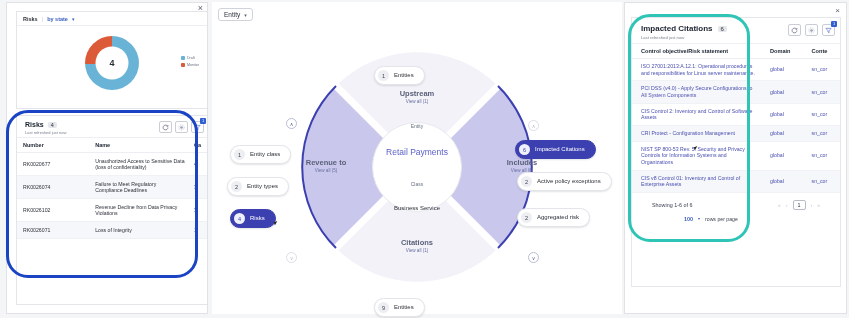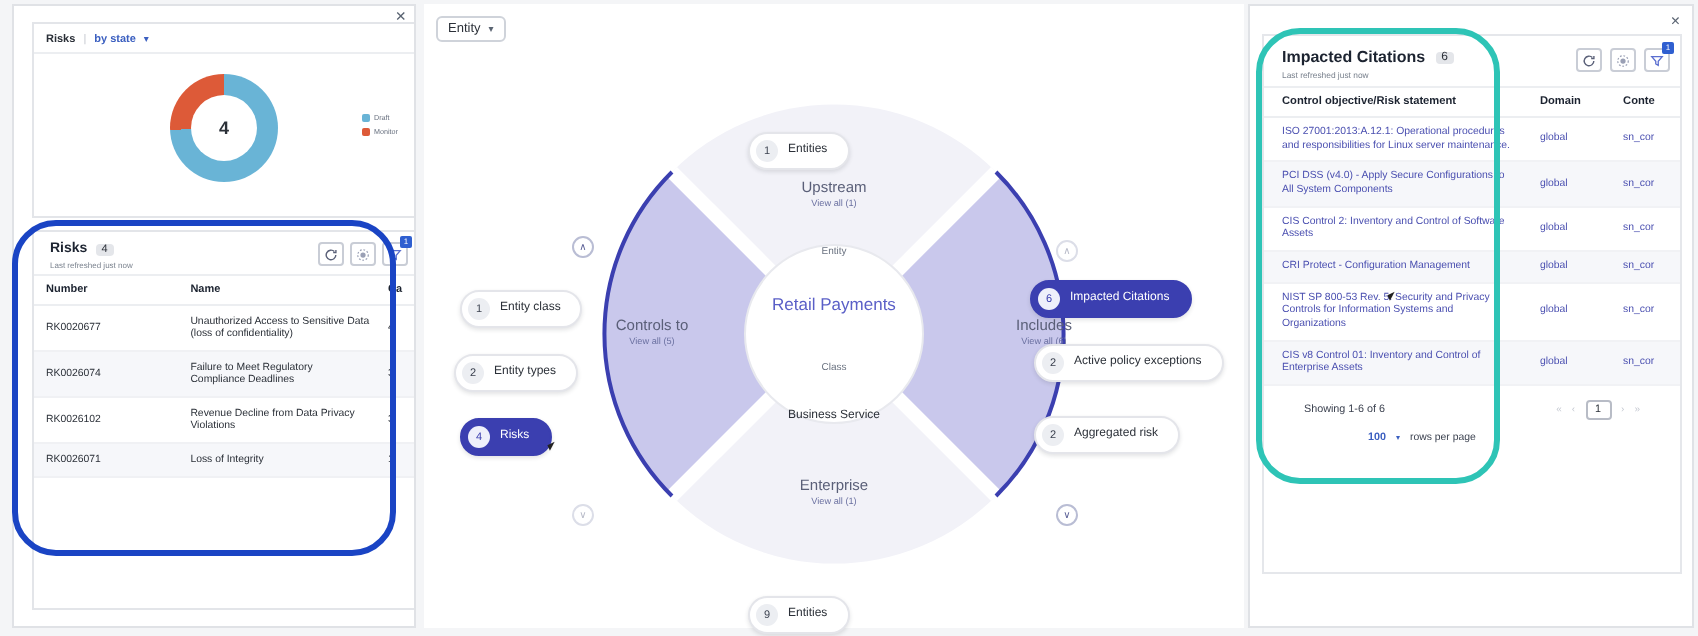--- a/index.html
+++ b/index.html
@@ -177,21 +177,21 @@
   .hub .lbl { font-size: 5px; color: #6a7280; }
   .hub .val { font-size: 8.5px; color: #5a5fc7; margin-top: 1px; font-weight: 500; }
   .hub .lbl2 { font-size: 5px; color: #6a7280; margin-top: 8px; }
   .hub .val2 { font-size: 6px; color: #2b3038; margin-top: 1px; }
 
   .seg-label {
     position: absolute;
     text-align: center;
     pointer-events: none;
   }
-  .seg-label .t { font-size: 7.5px; color: #5a5f78; }
+  .seg-label .t { font-size: 7.5px; color: #5a5f78; font-weight: bold; }
   .seg-label .v { font-size: 4.6px; color: #6a70a0; margin-top: 1px; }
 
   .pill {
     position: absolute;
     display: flex; align-items: center; gap: 5px;
     background: #fff;
     border: 1px solid #e4e5ea;
     border-radius: 14px;
     padding: 3px 10px 3px 3px;
     box-shadow: 0 1px 2px rgba(30,35,50,.13);
@@ -438,25 +438,25 @@
         <div class="val">Retail Payments</div>
         <div class="lbl2">Class</div>
         <div class="val2">Business Service</div>
       </div>
 
       <div class="seg-label" style="left:160px; top:69px; width:90px;">
         <div class="t">Upstream</div>
         <div class="v">View all (1)</div>
       </div>
       <div class="seg-label" style="left:160px; top:218px; width:90px;">
-        <div class="t">Enterprise</div>
+        <div class="t">Citations</div>
         <div class="v">View all (1)</div>
       </div>
       <div class="seg-label" style="left:78px; top:138px; width:72px;">
-        <div class="t">Controls to</div>
+        <div class="t">Revenue to</div>
         <div class="v">View all (5)</div>
       </div>
       <div class="seg-label" style="left:274px; top:138px; width:72px;">
         <div class="t">Includes</div>
         <div class="v">View all (6)</div>
       </div>
 
       <div class="pill" style="left:162px; top:46px;">
         <span class="num">1</span>
         <span class="txt">Entities</span>

